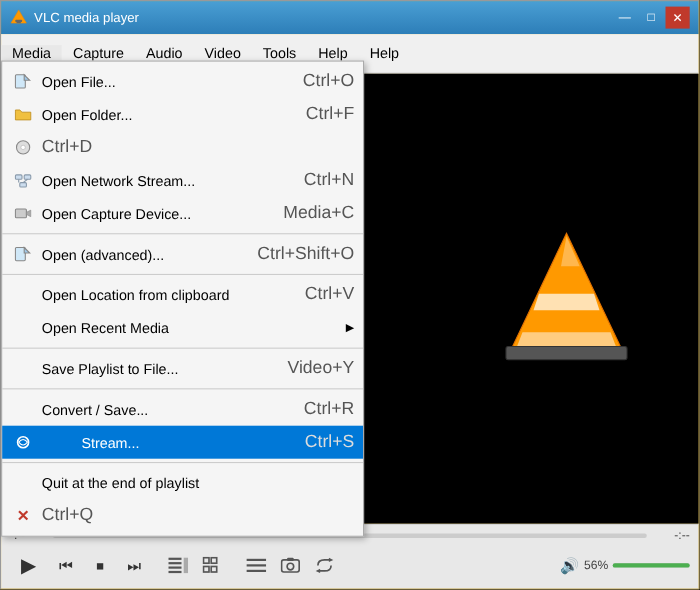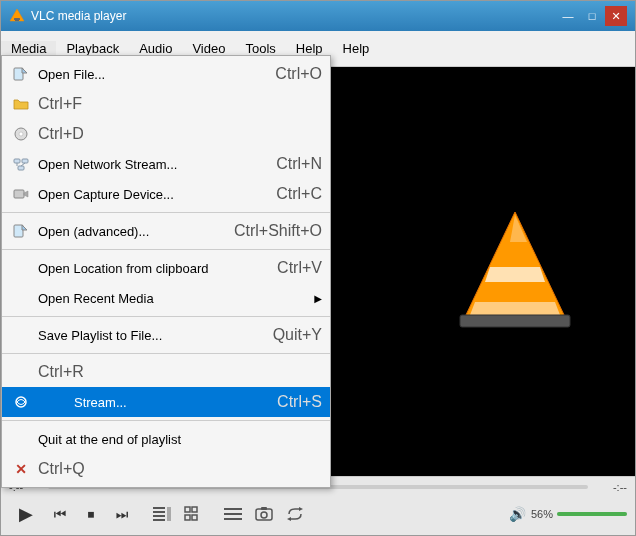--- a/index.html
+++ b/index.html
@@ -234,21 +234,21 @@
     </div>
     <div class="title-bar-buttons">
       <button class="title-btn">—</button>
       <button class="title-btn">□</button>
       <button class="title-btn close">✕</button>
     </div>
   </div>
 
   <div class="menu-bar">
     <div class="menu-item active">Media</div>
-    <div class="menu-item">Playback</div>
+    <div class="menu-item">Capture</div>
     <div class="menu-item">Audio</div>
     <div class="menu-item">Video</div>
     <div class="menu-item">Tools</div>
     <div class="menu-item">Help</div>
     <div class="menu-item">Help</div>
 
     <div class="dropdown-menu">
 
       <div class="dropdown-item">
         <div class="item-icon">
@@ -260,20 +260,21 @@
         <span class="item-label">Open File...</span>
         <span class="item-shortcut">Ctrl+O</span>
       </div>
 
       <div class="dropdown-item">
         <div class="item-icon">
           <svg width="16" height="16" viewBox="0 0 16 16">
               <path d="M1,5 L1,13 L15,13 L15,6 L7,6 L5,4 L1,4 Z" fill="#f0c040" stroke="#c09020" stroke-width="0.8"></path>
             </svg>
         </div>
+        <span class="item-label">Open Folder...</span>
         <span class="item-shortcut">Ctrl+F</span>
       </div>
 
       <div class="dropdown-item">
         <div class="item-icon">
           <svg width="16" height="16" viewBox="0 0 16 16">
               <circle cx="8" cy="8" r="6" fill="#ddd" stroke="#888" stroke-width="1"></circle>
               <circle cx="8" cy="8" r="2" fill="#fff" stroke="#aaa" stroke-width="0.5"></circle>
             </svg>
         </div>
@@ -295,21 +296,21 @@
       </div>
 
       <div class="dropdown-item">
         <div class="item-icon">
           <svg width="16" height="16" viewBox="0 0 16 16">
               <rect x="1" y="4" width="10" height="8" rx="1" fill="#ccc" stroke="#888" stroke-width="1"></rect>
               <polygon points="11,7 15,5 15,11 11,9" fill="#aaa" stroke="#888" stroke-width="0.5"></polygon>
             </svg>
         </div>
         <span class="item-label">Open Capture Device...</span>
-        <span class="item-shortcut">Ctrl+C</span>
+        <span class="item-shortcut">Media+C</span>
       </div>
 
       <div class="dropdown-separator"></div>
 
       <div class="dropdown-item">
         <div class="item-icon">
           <svg width="16" height="16" viewBox="0 0 16 16">
               <rect x="1" y="2" width="9" height="12" rx="1" fill="#d0e8f8" stroke="#888" stroke-width="1"></rect>
               <polygon points="9,2 14,7 9,7" fill="#a0c8e8" stroke="#888" stroke-width="1"></polygon>
             </svg>
@@ -330,27 +331,28 @@
         <div class="item-icon"></div>
         <span class="item-label">Open Recent Media</span>
         <span class="arrow">▶</span>
       </div>
 
       <div class="dropdown-separator"></div>
 
       <div class="dropdown-item">
         <div class="item-icon"></div>
         <span class="item-label">Save Playlist to File...</span>
-        <span class="item-shortcut">Quit+Y</span>
+        <span class="item-shortcut">Video+Y</span>
       </div>
 
       <div class="dropdown-separator"></div>
 
       <div class="dropdown-item">
         <div class="item-icon"></div>
+        <span class="item-label">Convert / Save...</span>
         <span class="item-shortcut">Ctrl+R</span>
       </div>
 
       <div class="dropdown-item highlighted">
         <div class="item-icon">
           <svg width="16" height="16" viewBox="0 0 16 16">
               <circle cx="8" cy="8" r="5" fill="none" stroke="white" stroke-width="1.5"></circle>
               <path d="M4,8 Q8,3 12,8" fill="none" stroke="white" stroke-width="1"></path>
               <path d="M4,8 Q8,13 12,8" fill="none" stroke="white" stroke-width="1"></path>
             </svg>

